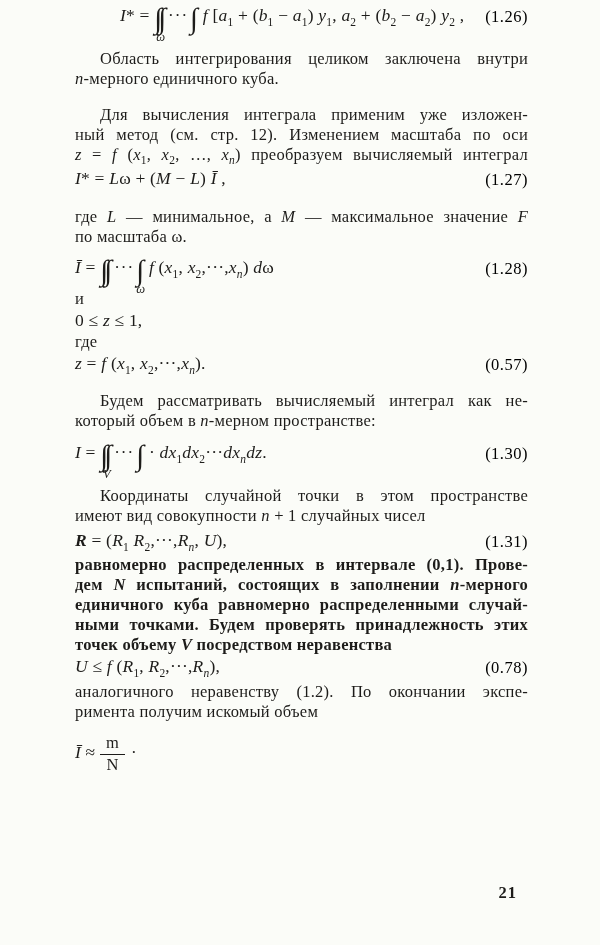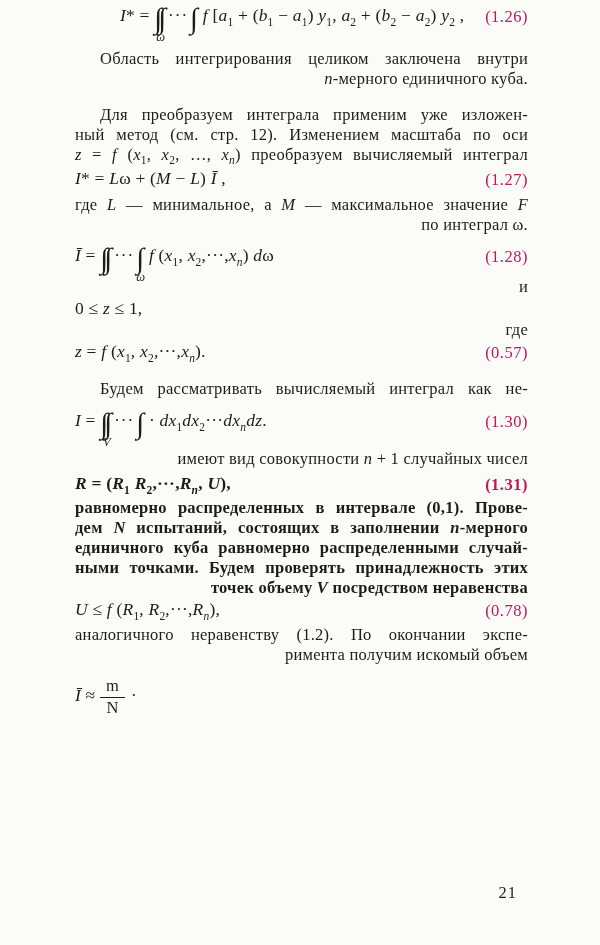--- a/index.html
+++ b/index.html
@@ -8,30 +8,30 @@
     width:600px;height:945px;
     background:#fbfcf8;
     overflow:hidden;
     font-family:"Liberation Serif","DejaVu Serif",serif;
     color:#1d1c1a;
   }
   .content{position:absolute;left:75px;top:0;width:453px;}
   
   .txt{font-size:16.5px;line-height:20px;letter-spacing:0.25px;white-space:nowrap;}
   .jline{white-space:normal;text-align:justify;text-align-last:justify;}
-  .lline{white-space:normal;text-align:right;}
+  .lline{white-space:normal;text-align:left;}
   .ind{text-indent:25px;margin-top:16px;}
   i{font-style:italic;}
   sub{font-size:11.5px;line-height:0;}
   
   .eq{position:relative;font-size:17.5px;letter-spacing:0.2px;}
   .eqc{text-align:left;}
   .eqnum{
     position:absolute;right:0;top:50%;transform:translateY(-50%);
-    font-style:normal;font-size:16.5px;letter-spacing:0.5px;color:#be185d;
+    font-style:normal;font-size:16.5px;letter-spacing:0.5px;color:#000000;
   }
   .ints{font-size:29px;line-height:1;vertical-align:-7px;font-style:normal;}
   .pair{letter-spacing:-4px;padding-right:4px;}
   .intwrap{position:relative;display:inline-block;}
   .undersub{
     position:absolute;left:55%;bottom:-10px;transform:translateX(-50%);
     font-size:12.5px;font-style:italic;line-height:1;letter-spacing:0;
   }
   .dots{font-size:17px;letter-spacing:1px;padding:0 2px;}
   .eq126l1{text-align:left;padding-left:45px;line-height:30px;}
@@ -41,21 +41,21 @@
   
   .frac{
     display:inline-flex;flex-direction:column;align-items:center;
     vertical-align:middle;line-height:1.15;font-size:16.5px;
   }
   .frac .num{padding:0 6px 1px;}
   .frac .den{border-top:1.4px solid #1d1c1a;padding:1px 6px 0;}
   .trail{font-size:17px;padding-left:6px;}
   .pagenum{
     position:absolute;top:883px;right:83px;
-    font-size:16.5px;letter-spacing:1px;font-weight:normal;
+    font-size:16.5px;letter-spacing:1px;font-weight:bold;
   }
 </style>
 </head>
 <body>
 
 <div class="page">
   <div class="content">
 
     <div class="eq">
       <div class="eq126l1"><span><i>I</i>* =</span>
@@ -66,32 +66,32 @@
         <span class="eqnum">(1.26)</span>
       </div>
     </div>
 
     <div style="margin-top:6px;">
       <div class="txt jline ind">Область интегрирования целиком заключена внутри</div>
       <div class="txt lline"><i>n</i>-мерного единичного куба.</div>
     </div>
 
     <div>
-      <div class="txt jline ind">Для преобразуем интеграла применим уже изложен-</div>
+      <div class="txt jline ind">Для вычисления интеграла применим уже изложен-</div>
       <div class="txt jline">ный метод (см. стр. 12). Изменением масштаба по оси</div>
       <div class="txt jline"><i>z</i> = <i>f</i> (<i>x</i><sub>1</sub>, <i>x</i><sub>2</sub>, …, <i>x<sub>n</sub></i>) преобразуем вычисляемый интеграл</div>
     </div>
 
     <div class="eq eqc thin" style="margin-top:2px;"><span><i>I</i>* = <i>L</i>ω + (<i>M</i> − <i>L</i>) <i>Ī</i> ,</span>
       <span class="eqnum">(1.27)</span>
     </div>
 
-    <div style="margin-top:5px;">
+    <div style="margin-top:17px;">
       <div class="txt jline">где <i>L</i> — минимальное, а <i>M</i> — максимальное значение <i>F</i></div>
-      <div class="txt lline">по интеграл ω.</div>
+      <div class="txt lline">по масштаба ω.</div>
     </div>
 
     <div class="eq eqc intline" style="margin-top:5px;"><span><i>Ī</i> =</span>
       <span class="ints pair">∫∫</span><span class="dots">···</span><span class="intwrap"><span class="ints">∫</span><span class="undersub">ω</span></span>
       <span><i>f</i> (<i>x</i><sub>1</sub>, <i>x</i><sub>2</sub>,···,<i>x<sub>n</sub></i>) <i>d</i>ω</span>
       <span class="eqnum">(1.28)</span>
     </div>
 
     <div class="txt lline" style="margin-top:4px;">и</div>
 
@@ -99,33 +99,35 @@
     </div>
 
     <div class="txt lline">где</div>
 
     <div class="eq eqc thin"><span><i>z</i> = <i>f</i> (<i>x</i><sub>1</sub>, <i>x</i><sub>2</sub>,···,<i>x<sub>n</sub></i>).</span>
       <span class="eqnum">(0.57)</span>
     </div>
 
     <div style="margin-top:5px;">
       <div class="txt jline ind">Будем рассматривать вычисляемый интеграл как не-</div>
+      <div class="txt lline">который объем в <i>n</i>-мерном пространстве:</div>
     </div>
 
     <div class="eq eqc intline" style="margin-top:6px;"><span><i>I</i>  =</span>
       <span class="intwrap"><span class="ints pair">∫∫</span><span class="undersub">V</span></span><span class="dots">···</span><span class="ints">∫</span>
       <span>· <i>dx</i><sub>1</sub><i>dx</i><sub>2</sub>···<i>dx<sub>n</sub></i><i>dz</i>.</span>
       <span class="eqnum">(1.30)</span>
     </div>
 
     <div style="margin-top:11px;">
+      <div class="txt jline ind">Координаты случайной точки  в  этом  пространстве</div>
       <div class="txt lline">имеют вид совокупности <i>n</i> + 1 случайных чисел</div>
     </div>
 
-    <div class="eq eqc thin" style="margin-top:3px;font-weight:bold;"><span><b><i>R</i></b> = (<i>R</i><sub>1</sub> <i>R</i><sub>2</sub>,···,<i>R<sub>n</sub></i>, <i>U</i>),</span>
+    <div class="eq eqc thin" style="margin-top:3px;"><span><b><i>R</i></b> = (<i>R</i><sub>1</sub> <i>R</i><sub>2</sub>,···,<i>R<sub>n</sub></i>, <i>U</i>),</span>
       <span class="eqnum">(1.31)</span>
     </div>
 
     <div style="margin-top:3px;font-weight:bold;">
       <div class="txt jline">равномерно распределенных в интервале (0,1). Прове-</div>
       <div class="txt jline">дем <i>N</i> испытаний, состоящих в заполнении <i>n</i>-мерного</div>
       <div class="txt jline">единичного куба равномерно распределенными случай-</div>
       <div class="txt jline">ными точками. Будем проверять принадлежность этих</div>
       <div class="txt lline">точек объему <i>V</i> посредством неравенства</div>
     </div>

